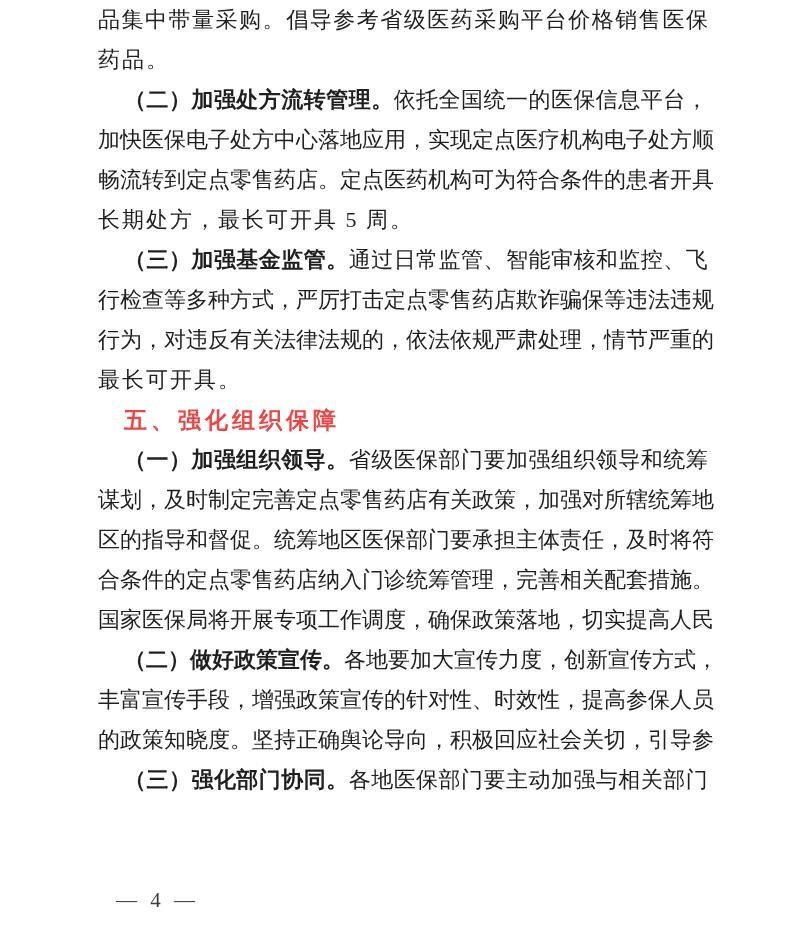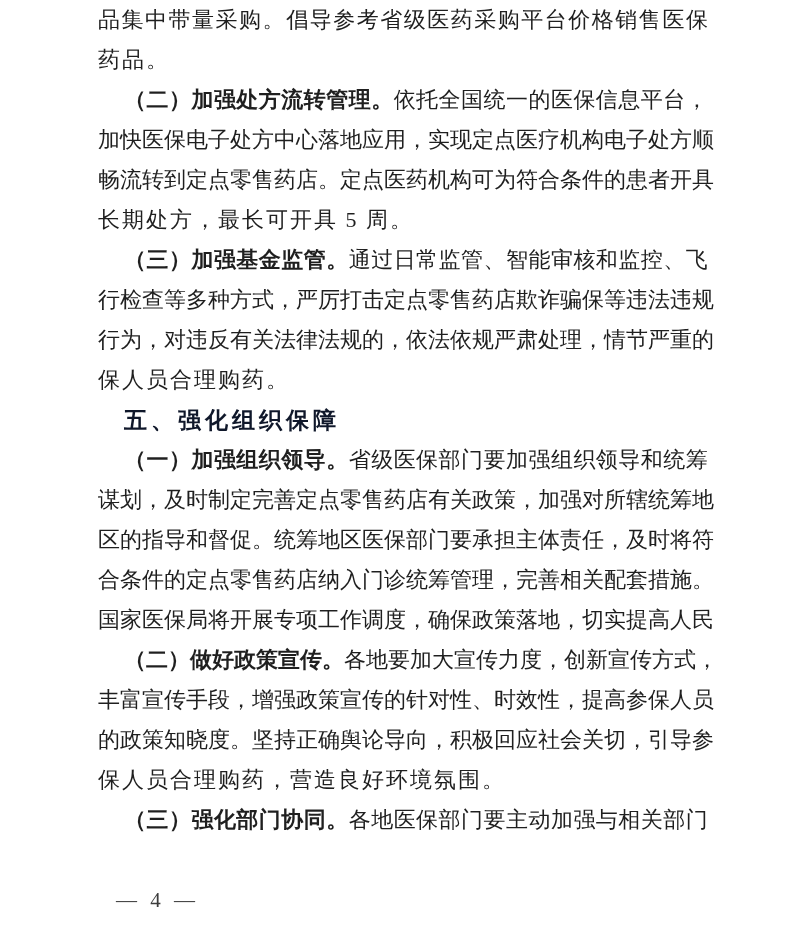--- a/index.html
+++ b/index.html
@@ -38,21 +38,21 @@
     padding-left: 26px;
   }
   .line span.bold {
     font-weight: bold;
   }
   .line.heading {
     font-family: Liberation Sans, sans-serif;
     font-weight: bold;
     font-size: 23px;
     letter-spacing: 4px;
-    color: #0f172a;
+    color: #ef4444;
   }
   .page-footer {
     position: absolute;
     left: 116px;
     top: 888px;
     font-size: 21px;
     letter-spacing: 4px;
     color: #3c3c3c;
     font-family: "Liberation Serif", serif;
   }
@@ -265,21 +265,21 @@
       <span>处</span>
       <span>理</span>
       <span>，</span>
       <span>情</span>
       <span>节</span>
       <span>严</span>
       <span>重</span>
       <span>的</span>
     </div>
     <div class="line body">
-      <span>保人员合理购药。</span>
+      <span>最长可开具。</span>
     </div>
     <div class="line heading indent">
       <span class="bold">五、强化组织保障</span>
     </div>
     <div class="line body justify indent">
       <span class="bold">（</span>
       <span class="bold">一</span>
       <span class="bold">）</span>
       <span class="bold">加</span>
       <span class="bold">强</span>
@@ -507,23 +507,20 @@
       <span>应</span>
       <span>社</span>
       <span>会</span>
       <span>关</span>
       <span>切</span>
       <span>，</span>
       <span>引</span>
       <span>导</span>
       <span>参</span>
     </div>
-    <div class="line body">
-      <span>保人员合理购药，营造良好环境氛围。</span>
-    </div>
     <div class="line body justify indent">
       <span class="bold">（</span>
       <span class="bold">三</span>
       <span class="bold">）</span>
       <span class="bold">强</span>
       <span class="bold">化</span>
       <span class="bold">部</span>
       <span class="bold">门</span>
       <span class="bold">协</span>
       <span class="bold">同</span>

